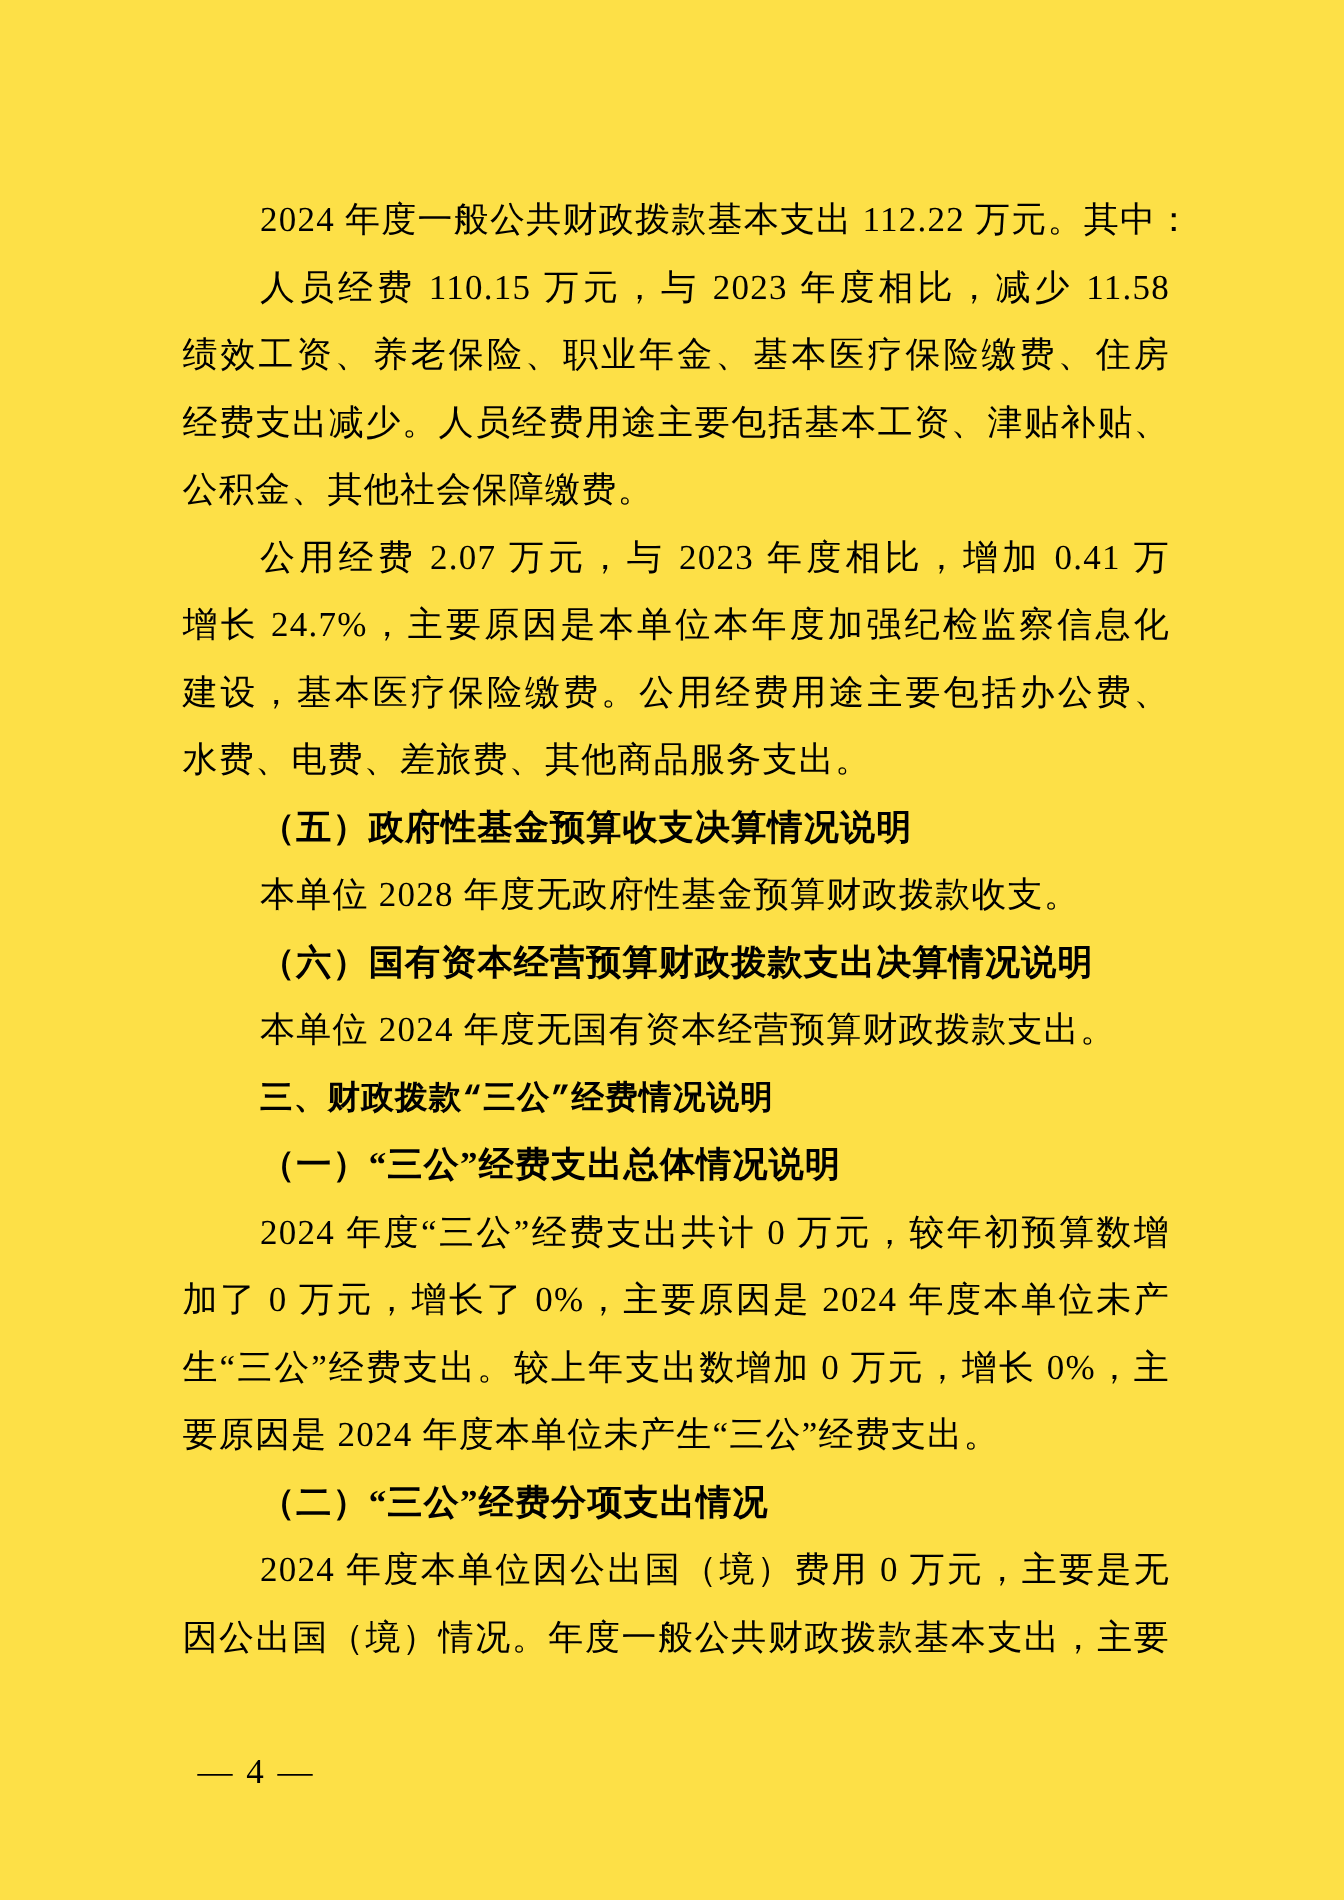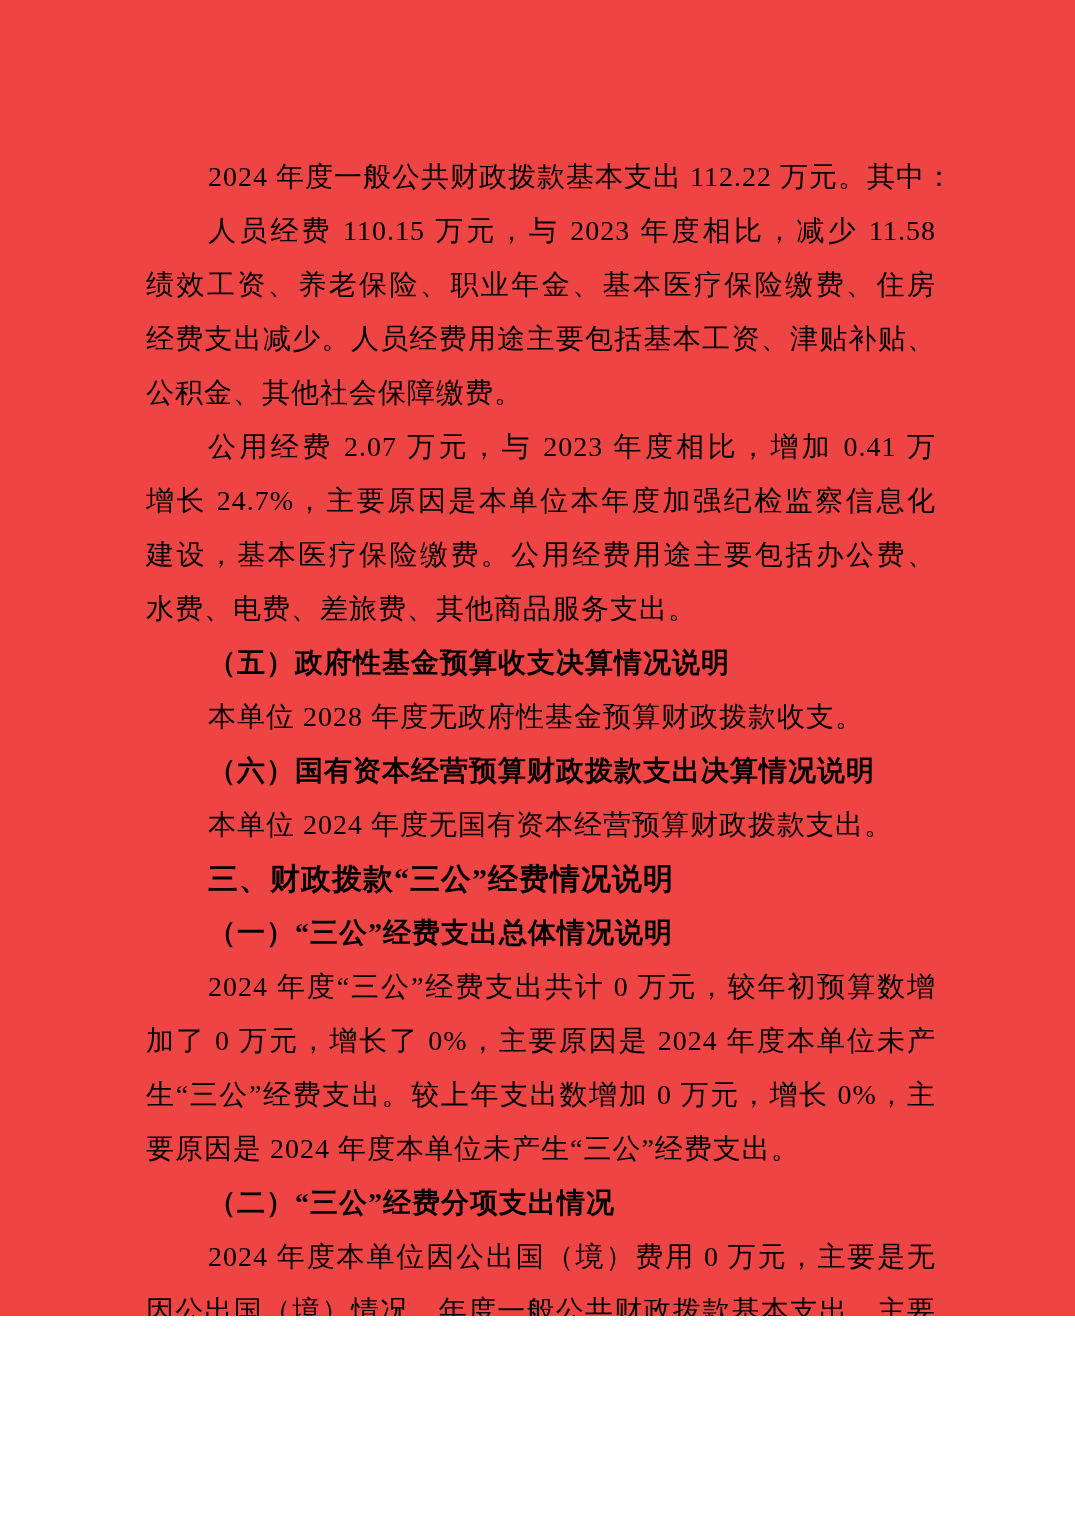--- a/index.html
+++ b/index.html
@@ -3,22 +3,22 @@
 <meta charset="utf-8">
 <style>
   html, body {
     margin: 0;
     padding: 0;
     background: #ffffff;
   }
   .page {
     position: relative;
     width: 1075px;
-    height: 1316px;
-    background: #ef4444;
+    height: 1520px;
+    background: #fde047;
     color: #000000;
     font-family: "Liberation Serif", "DejaVu Serif", serif;
     overflow: hidden;
   }
   .content {
     position: absolute;
     left: 146px;
     top: 150px;
     width: 790px;
   }
@@ -42,23 +42,23 @@
     text-justify: inter-character;
     overflow: hidden;
   }
   
   .line.sub {
     font-weight: 700;
     letter-spacing: 1px;
   }
   
   .line.section {
-    font-family: Liberation Serif, serif;
+    font-family: Liberation Mono, monospace;
     font-weight: 700;
-    font-size: 30px;
+    font-size: 26px;
     letter-spacing: 1px;
   }
   .footer {
     position: absolute;
     left: 158px;
     top: 1398px;
     font-size: 28px;
     line-height: 40px;
     letter-spacing: 2px;
   }

